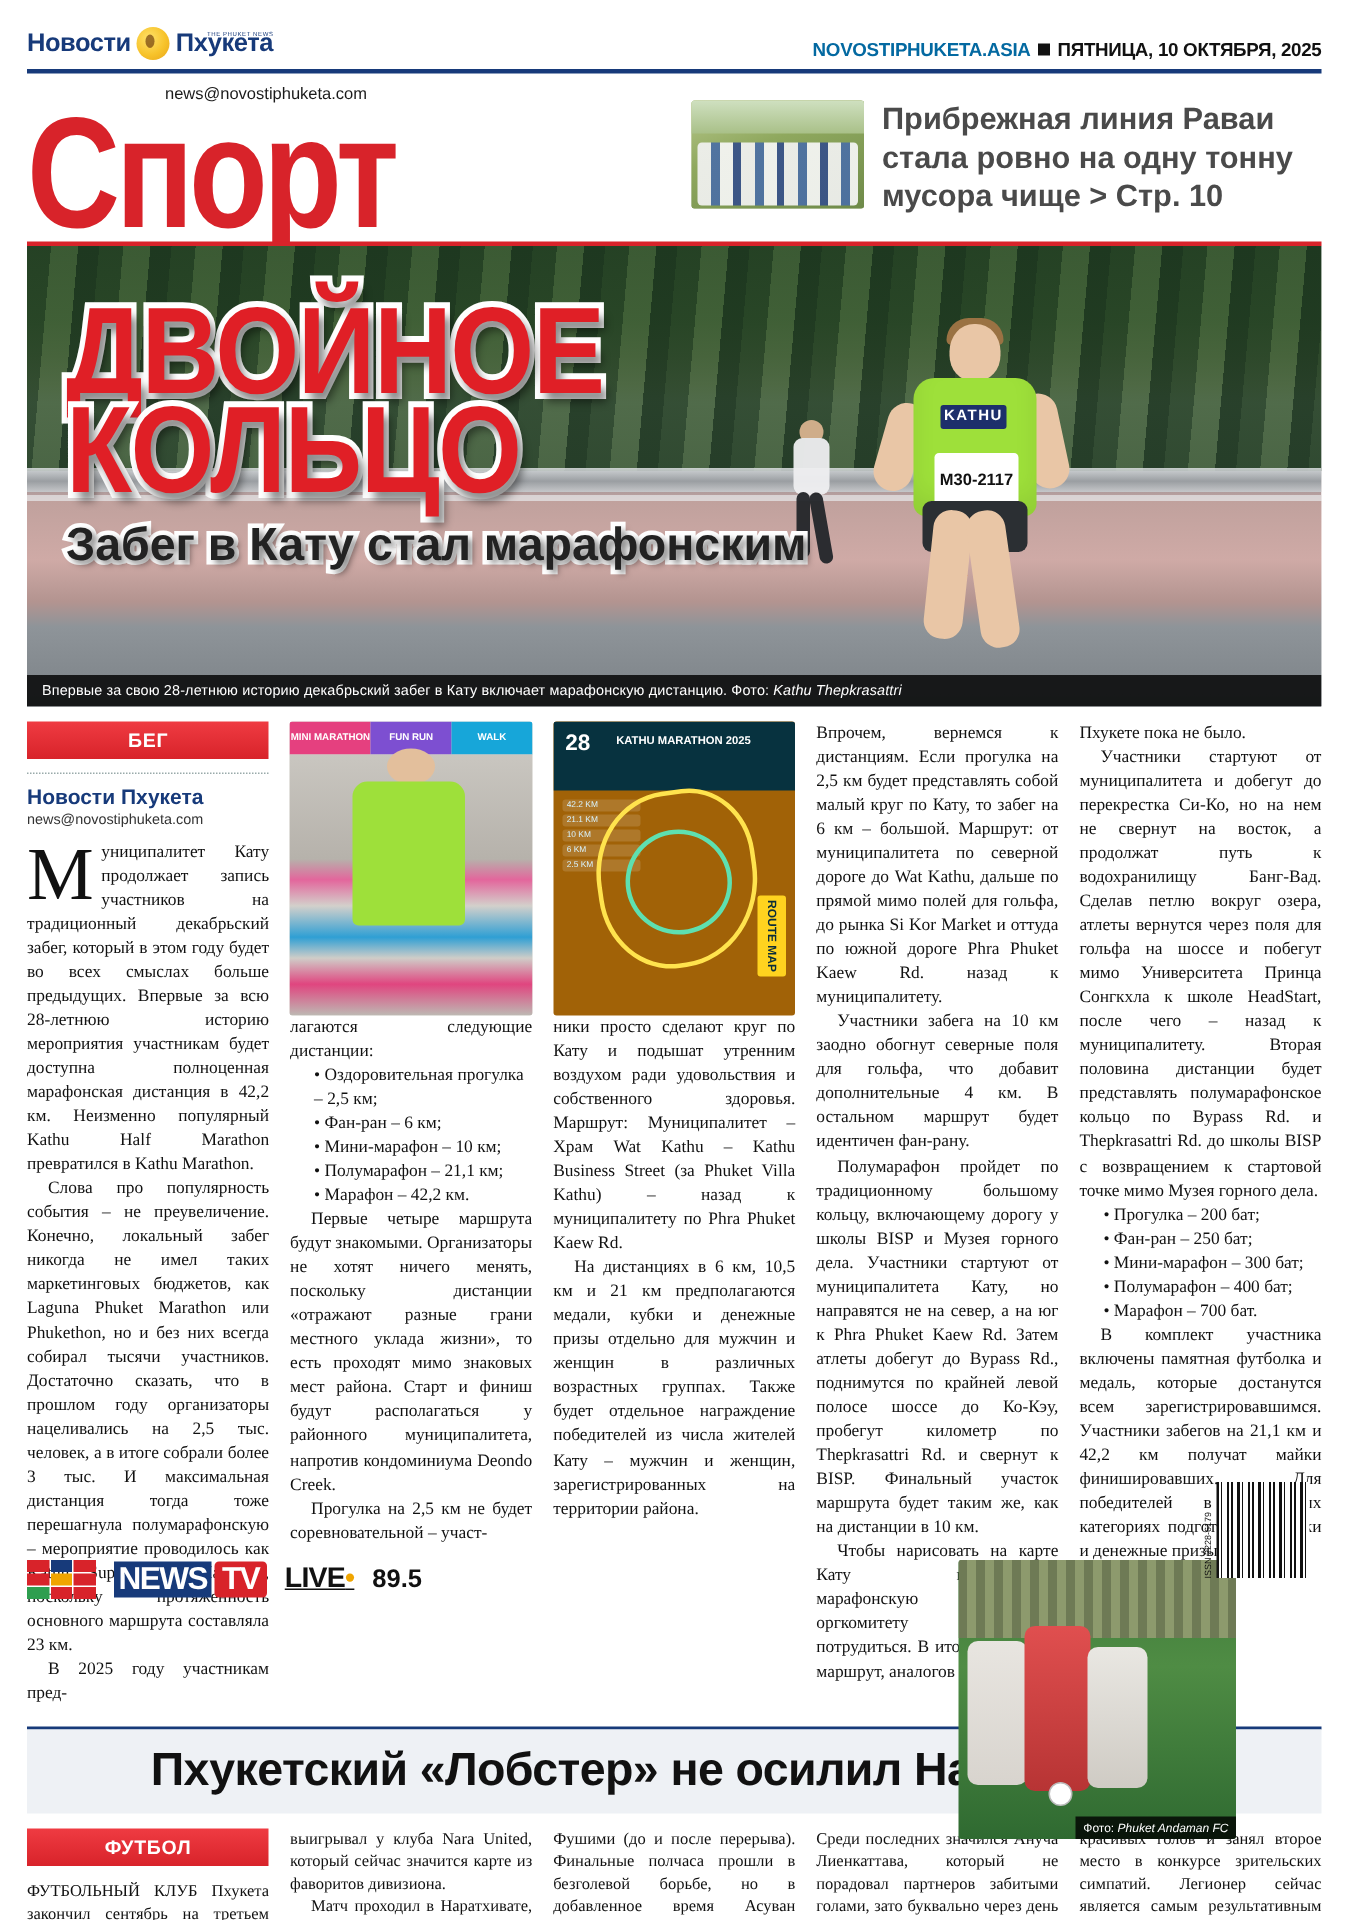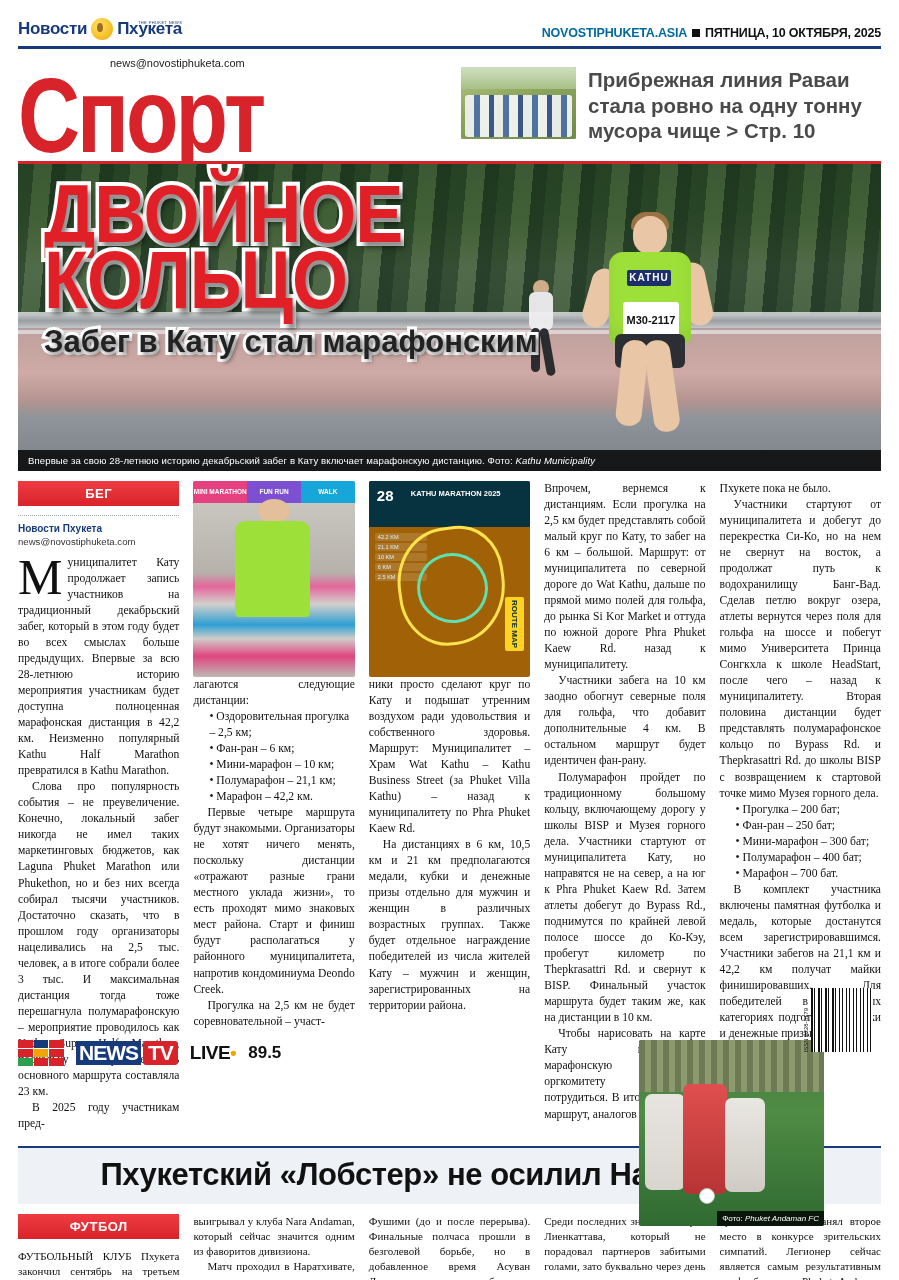--- a/index.html
+++ b/index.html
@@ -68,36 +68,36 @@
   .runner .r-legR { position:absolute; left:66px; top:124px; width:26px; height:92px; border-radius:12px; background:#e9c6a6; transform:rotate(-8deg); }
   .runner .r-shorts { position:absolute; left:32px; top:118px; width:70px; height:34px; border-radius:6px; background:#2b2f33; }
   .runner2 { position:absolute; right:318px; top:118px; width:44px; height:118px; opacity:.95;}
   .runner2 .b { position:absolute; left:10px; top:10px; width:24px; height:38px; background:#efeff1; border-radius:6px;}
   .runner2 .h { position:absolute; left:14px; top:-2px; width:16px; height:16px; border-radius:50%; background:#d8b38f;}
   .runner2 .l1 { position:absolute; left:12px; top:46px; width:9px; height:44px; background:#23262a; border-radius:5px;}
   .runner2 .l2 { position:absolute; left:24px; top:46px; width:9px; height:48px; background:#23262a; border-radius:5px; transform:rotate(-10deg);}
   .cone { position:absolute; right:236px; top:186px; width:0; height:0; border-left:12px solid transparent; border-right:12px solid transparent; border-bottom:34px solid #f2621f; }
   .cone:after { content:""; position:absolute; left:-9px; top:14px; width:18px; height:6px; background:#fff; }
 
-  .hero-title { position:absolute; left:26px; top:12px; }
+  .hero-title { position:absolute; left:26px; top:33px; }
   .ht-line { font-family:"Liberation Sans", sans-serif; font-weight:700; font-size:72px; line-height:.92; color:#e01f26; letter-spacing:-1px;
      -webkit-text-stroke:7px #fff; paint-order: stroke fill; text-shadow: 4px 5px 5px rgba(0,0,0,.45); transform:scaleY(1.14); transform-origin:left top; }
   .ht-sub { margin-top:16px; display:inline-block; font-family:"Liberation Sans", sans-serif; font-weight:700; font-size:31px; color:#222;
      -webkit-text-stroke:6px #fff; paint-order: stroke fill; text-shadow: 3px 3px 4px rgba(0,0,0,.5); }
   .hero-caption { position:absolute; left:0; right:0; bottom:0; background:rgba(0,0,0,.82); color:#fff;
      font-family:"Liberation Sans", sans-serif; font-size:9.6px; padding:5px 10px; letter-spacing:.1px;}
   .hero-caption i { font-style:italic; }
 
   
   .art { margin-top:10px; display:grid; grid-template-columns: 1fr 1fr 1fr 1fr 1fr; gap:0 14px; }
   .kicker { background:linear-gradient(#ef3b42,#d8232a); color:#fff; font-family:"Liberation Sans", sans-serif; font-weight:700;
      font-size:13px; text-align:center; padding:5px 0; letter-spacing:.5px; }
   .byline-rule { border-top:1px dotted #9aa; margin:9px 0 6px; }
   .byline { font-family:"Liberation Sans", sans-serif; font-size:9.6px; line-height:1.35; }
-  .byline b { color:#173a7a; font-size:10px; }
+  .byline b { color:#173a7a; font-size:14px; }
   .byline span { color:#333; }
   .col p { font-size:11.6px; line-height:1.385; margin:0 0 0; text-align:justify; text-indent:14px; hyphens:auto; }
   .col p.first { text-indent:0; }
   .col p + p { margin-top:0; }
   .col ul { margin:0; padding-left:16px; list-style:none; }
   .col ul li { font-size:11.6px; line-height:1.385; text-indent:0; }
   .col ul li:before { content:"• "; }
   .dropcap:first-letter { float:left; font-size:50px; line-height:.82; padding:2px 5px 0 0; font-family:"Liberation Serif", serif; }
 
   .col2-top { height:196px; display:flex; gap:4px; }
@@ -138,21 +138,21 @@
   .fb-photo .cap i { font-style:italic; }
 
   
   .footer { position:absolute; left:18px; right:18px; bottom:10px; display:flex; align-items:center; gap:12px; }
   .f-news { font-family:"Liberation Sans", sans-serif; font-weight:700; font-size:21px; color:#111; letter-spacing:-1px; display:flex; align-items:center;}
   .f-news .nb { background:#173a7a; color:#fff; padding:0 3px; }
   .f-news .tv { background:#d8232a; color:#fff; padding:0 5px; margin-left:2px; border-radius:3px; }
   .f-grid { width:46px; height:26px; display:grid; grid-template-columns:repeat(3,1fr); grid-template-rows:repeat(3,1fr); gap:1px; }
   .f-grid i { background:#d8232a; display:block; }
   .f-grid i:nth-child(2){background:#173a7a;} .f-grid i:nth-child(5){background:#f0a500;} .f-grid i:nth-child(7){background:#2e9e4f;}
-  .f-live { font-family:"Liberation Sans", sans-serif; font-weight:700; font-size:19px; color:#111; letter-spacing:-.5px; }
+  .f-live { font-family:"Liberation Sans", sans-serif; font-weight:700; font-size:19px; color:#111; letter-spacing:-.5px;text-decoration:underline; }
   .f-live .dot { color:#f0a500; }
   .f-895 { font-family:"Liberation Sans", sans-serif; font-weight:700; font-size:17px; color:#111; }
   .barcode { position:absolute; right:18px; bottom:24px; width:78px; height:74px; display:flex; align-items:flex-end; }
   .barcode .bars { width:62px; height:64px; background:repeating-linear-gradient(90deg,#111 0 1.5px, #fff 1.5px 3px, #111 3px 4px, #fff 4px 7px); }
   .barcode .bnum { font-family:"Liberation Sans", sans-serif; font-size:6px; writing-mode:vertical-rl; transform:rotate(180deg); margin-right:2px; }
 </style>
 </head>
 <body>
 
 <div class="page">
@@ -216,21 +216,21 @@
     </div>
 
     <div class="hero-title">
       <div class="ht-line">ДВОЙНОЕ</div>
       <div class="ht-line">КОЛЬЦО</div>
       <div class="ht-sub">Забег в Кату стал марафонским</div>
     </div>
 
     <div class="hero-caption">
       <span>Впервые за свою 28-летнюю историю декабрьский забег в Кату включает марафонскую дистанцию. Фото:</span>
-      <i>Kathu Municipality</i>
+      <i>Kathu Thepkrasattri</i>
     </div>
   </div>
 
   <div class="art">
 
     <div class="col">
       <div class="kicker">БЕГ</div>
       <div class="byline-rule"></div>
       <div class="byline">
         <b>Новости Пхукета</b><br>
@@ -311,21 +311,21 @@
   <div class="fb-sep"></div>
   <div class="fb-head">Пхукетский «Лобстер» не осилил Нараттхиват</div>
 
   <div class="fb">
     <div class="col">
       <div class="kicker">ФУТБОЛ</div>
       <div style="height:10px"></div>
       <p class="first">ФУТБОЛЬНЫЙ КЛУБ Пхукета закончил сентябрь на третьем месте в южном дивизионе BYD Dolphin League III, но затем откатился на пятое место, потерпев поражение 3:1 от Наратхивата. В последних шести матчах Phuket Andaman FC ни разу не</p>
     </div>
     <div class="col">
-      <p class="first">выигрывал у клуба Nara Andaman, который сейчас значится одним из фаворитов дивизиона.</p>
+      <p class="first">выигрывал у клуба Nara United, который сейчас значится карте из фаворитов дивизиона.</p>
       <p>Матч проходил в Наратхивате, и хозяева поля сразу начали активно прессинговать гостей. В итоге уже в первый час пхукетский «Лобстер» пропустил три мяча: первый гол забил бразилец Педро Лукас, два следующих – японец Такуя</p>
     </div>
     <div class="col">
       <p class="first">Фушими (до и после перерыва). Финальные полчаса прошли в безголевой борьбе, но в добавленное время Асуван Джемонг все же смог забить гол престижа в ворота Наратхивата.</p>
 
     </div>
     <div class="col">
       <p class="first">Среди последних значился Ануча Лиенкаттава, который не порадовал партнеров забитыми голами, зато буквально через день после матча принял лавину поздравлений в связи с тем, что стал отцом.</p>
 
     </div>

